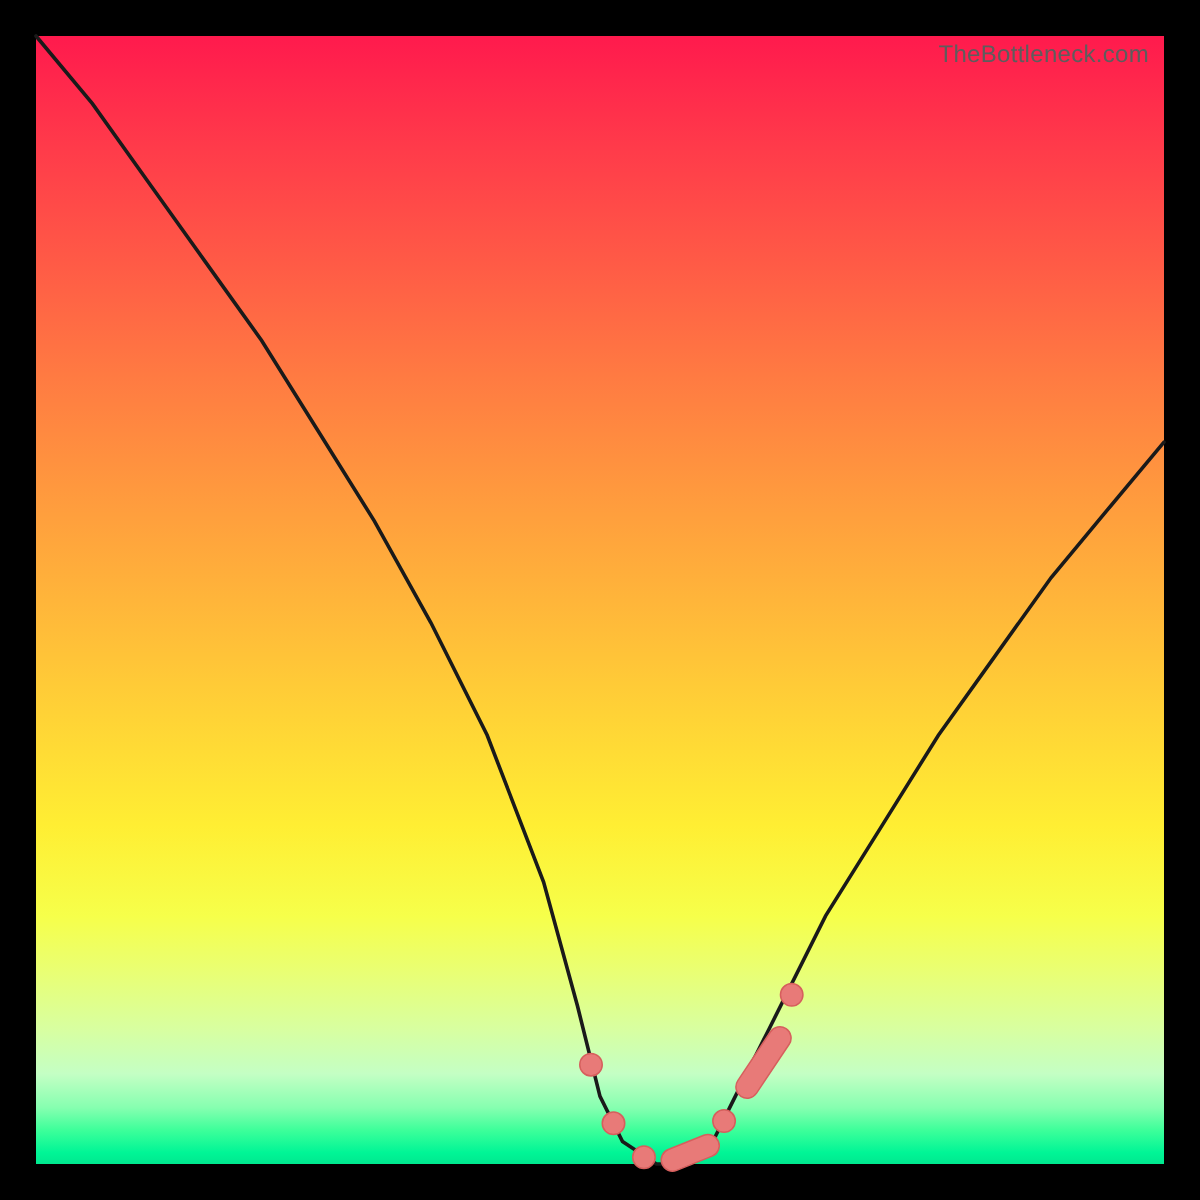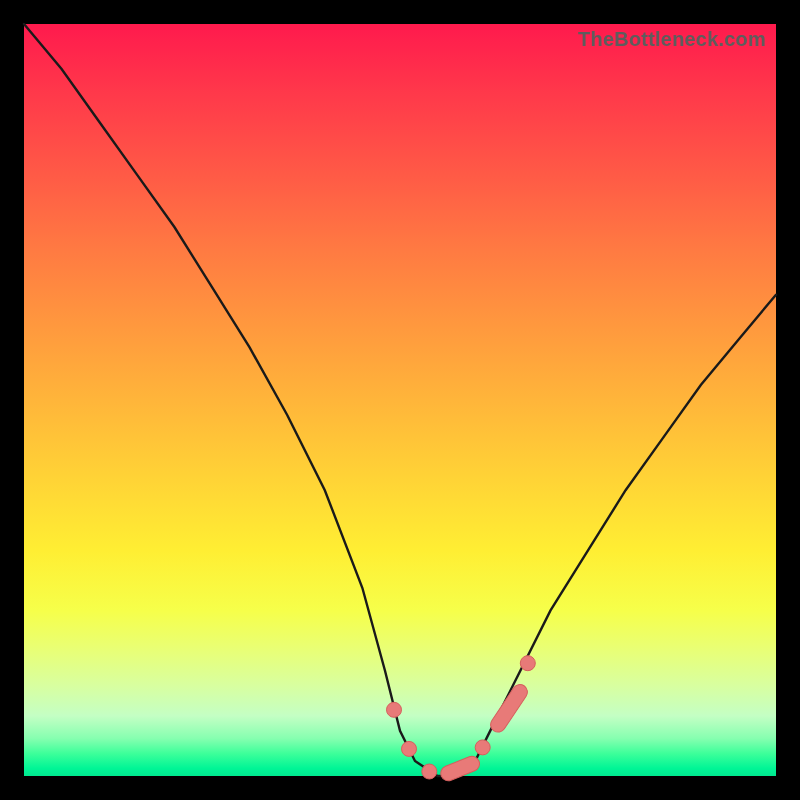--- a/index.html
+++ b/index.html
@@ -42,22 +42,22 @@
       #3dff9a 97%,
       #00f596 99%,
       #00e88f 100%
     );
   }
   .watermark {
     position: absolute;
     top: 4px;
     right: 10px;
     color: #5d5d5d;
-    font-size: 20px;
-    font-weight: 700;
+    font-size: 16px;
+    font-weight: 400;
     letter-spacing: 0.2px;
     user-select: none;
   }
   svg.curve {
     position: absolute;
     left: 0;
     top: 0;
     width: 752px;
     height: 752px;
     overflow: visible;

